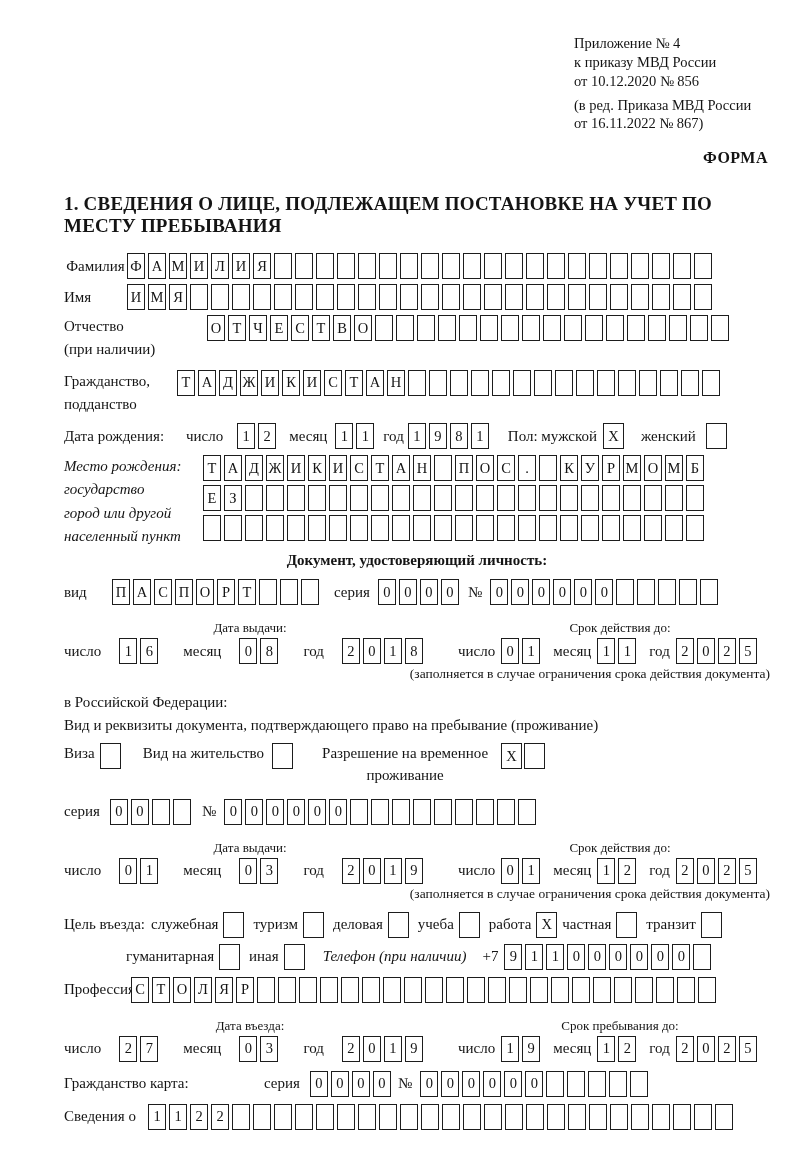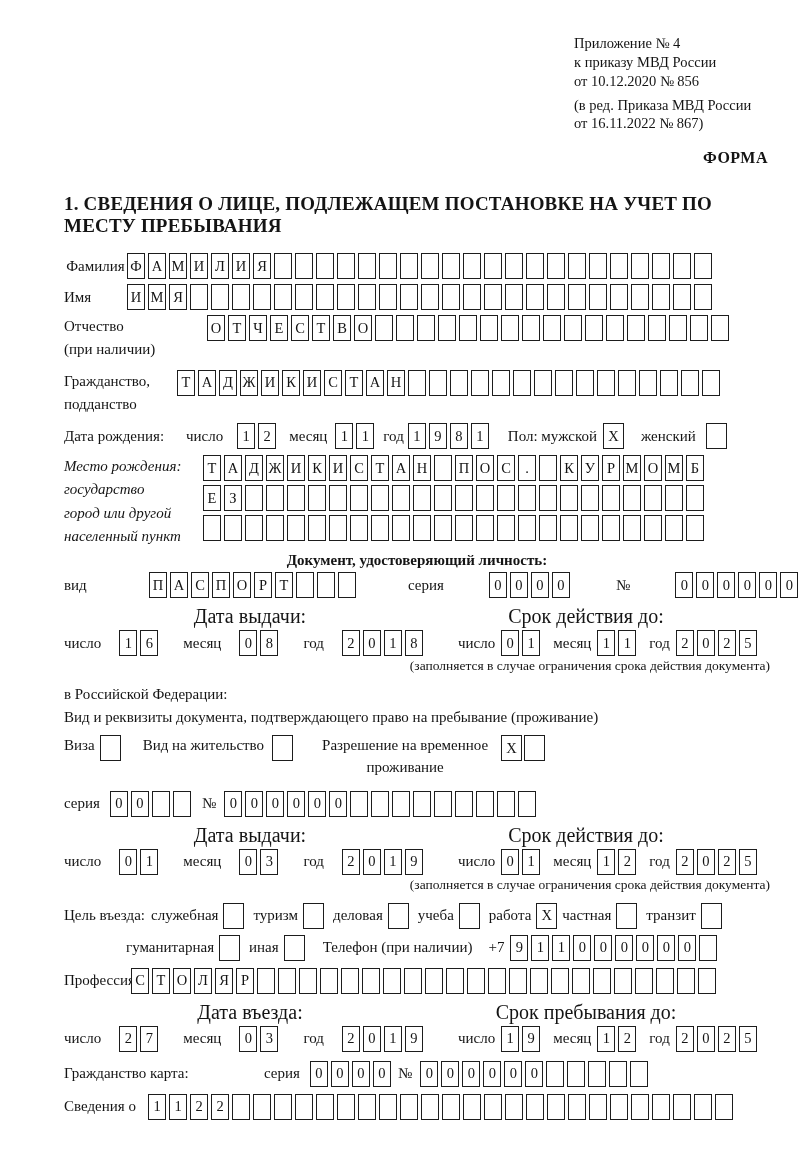--- a/index.html
+++ b/index.html
@@ -25,21 +25,21 @@
   .w-prof{width:67px;}
 
   .boxes{display:inline-flex;flex:0 0 auto;}
   .box{flex:0 0 auto;width:16px;height:24px;border:1.6px solid #1d1d1d;margin-right:3px;
        display:inline-flex;align-items:center;justify-content:center;
        font-size:14.5px;line-height:1;background:#fff;}
   .cb{width:19px;}
   .stack > .boxes{display:flex;margin-bottom:4px;}
 
   .center-head{text-align:center;font-weight:bold;font-size:15px;margin-top:8px;}
-  .dhead{display:flex;font-size:20px;margin-top:7px;}
+  .dhead{display:flex;font-size:13px;margin-top:15px;justify-content:space-between;}
   .dh1{width:372px;text-align:center;}
   .dh2{width:300px;text-align:center;}
   .dgroups{display:flex;margin-top:2px;align-items:center;}
   .dg{display:inline-flex;align-items:center;justify-content:space-between;}
   .dg .lbl{margin-right:6px;}
   .dg .boxes{margin-right:10px;}
   .dg1{width:372px;}
   .note{font-size:13.5px;text-align:right;margin-top:2px;}
   .para{font-size:15px;margin-top:9px;line-height:1.5;}
 
@@ -319,21 +319,21 @@
           <span class="box"></span>
           <span class="box"></span>
           <span class="box"></span>
           <span class="box"></span>
         </span>
     </span>
   </div>
 
   <div class="center-head" style="margin-top:4px;">Документ, удостоверяющий личность:</div>
 
-  <div class="row" style="margin-top:3px;gap:37px;">
+  <div class="row" style="margin-top:10px;">
     <span class="lbl" style="width:48px;">вид</span>
     <span class="boxes">
         <span class="box">П</span>
         <span class="box">А</span>
         <span class="box">С</span>
         <span class="box">П</span>
         <span class="box">О</span>
         <span class="box">Р</span>
         <span class="box">Т</span>
         <span class="box"></span>
@@ -514,21 +514,21 @@
     <span class="box cb"></span>
     <span class="inlab">транзит</span>
     <span class="box cb"></span>
   </div>
 
   <div class="row purpose" style="margin-top:6px;padding-left:62px;">
     <span class="inlab" style="margin-left:0;">гуманитарная</span>
     <span class="box cb"></span>
     <span class="inlab">иная</span>
     <span class="box cb"></span>
-    <span class="inlab" style="margin-left:18px;">Телефон (при наличии)</span>
+    <span class="inlab" style="margin-left:18px;font-style:italic;">Телефон (при наличии)</span>
     <span class="inlab" style="margin-left:16px;margin-right:6px;">+7</span>
     <span class="boxes">
         <span class="box">9</span>
         <span class="box">1</span>
         <span class="box">1</span>
         <span class="box">0</span>
         <span class="box">0</span>
         <span class="box">0</span>
         <span class="box">0</span>
         <span class="box">0</span>

